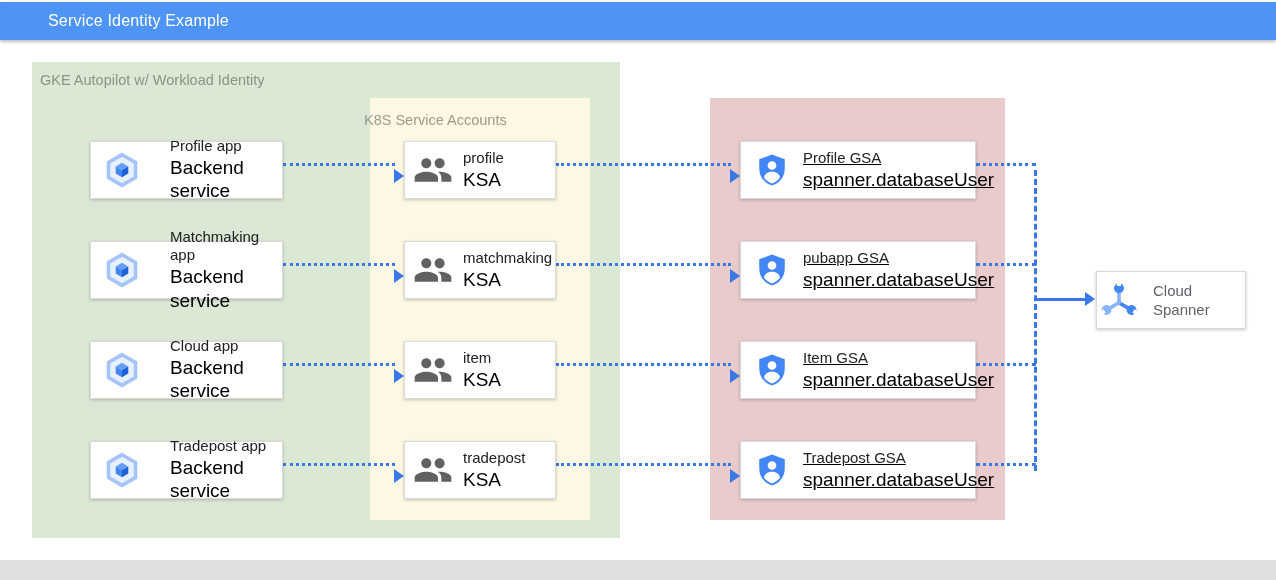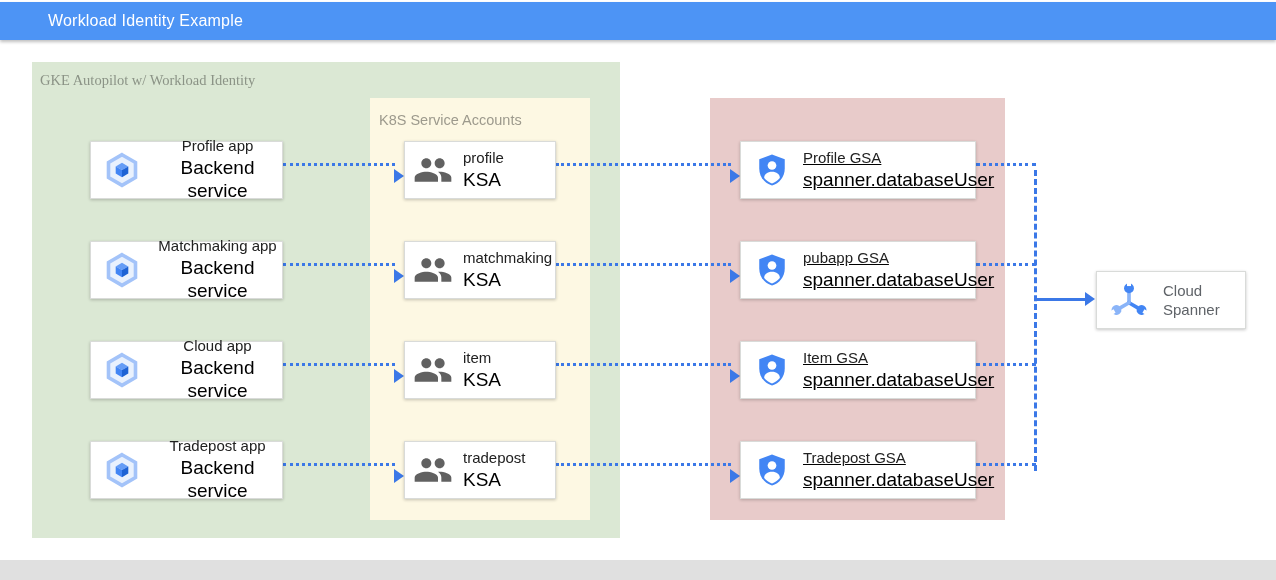--- a/index.html
+++ b/index.html
@@ -14,38 +14,38 @@
   body{font-family:"Liberation Sans",sans-serif;background:#fff;}
   .canvas{position:relative;width:1276px;height:580px;background:#fff;overflow:hidden;}
 
   .header{position:absolute;left:0;top:2px;width:100%;height:38px;background:var(--header-bg);
     box-shadow:0 2px 3px rgba(0,0,0,.25);display:flex;align-items:center;}
   .header .title{color:#fff;font-size:16px;font-weight:500;padding-left:48px;letter-spacing:.2px;}
 
   .container-box{position:absolute;}
   .container-label{position:absolute;font-size:14.5px;color:#8b8b85;white-space:nowrap;}
   .gke-container{left:32px;top:62px;width:588px;height:476px;background:var(--gke-container-bg);}
-  .gke-label{left:40px;top:72px;color:#8b9386;font-family:Liberation Serif, serif;}
+  .gke-label{left:40px;top:72px;color:#8b9386;}
   .ksa-container{left:370px;top:98px;width:220px;height:422px;background:var(--ksa-container-bg);}
-  .ksa-label{left:379px;top:112px;color:#9d9a8d;text-align:center;}
+  .ksa-label{left:364px;top:112px;color:#9d9a8d;text-align:center;}
   .gsa-container{left:710px;top:98px;width:295px;height:422px;background:var(--gsa-container-bg);}
   .gsa-label{left:722px;top:112px;color:#a58f8f;}
 
   .node{position:absolute;height:58px;background:#fff;border:1px solid #d9dbd9;
     box-shadow:0 1px 3px rgba(0,0,0,.22);display:flex;align-items:center;}
   .node .icon{flex:0 0 auto;display:flex;align-items:center;justify-content:center;}
   .node .txt{display:flex;flex-direction:column;justify-content:center;line-height:1.25;}
   .node .t1{font-size:15px;color:#212121;}
   .node .t2{font-size:19px;color:#000000;}
 
   .r0{top:141px;} .r1{top:241px;} .r2{top:341px;} .r3{top:441px;}
-  .app-node{left:90px;width:193px;padding-left:13px;gap:13px;text-align:center;}
+  .app-node{left:90px;width:193px;padding-left:13px;gap:30px;}
   .ksa-node{left:404px;width:152px;padding-left:8px;gap:10px;}
   .gsa-node{left:740px;width:236px;padding-left:13px;gap:13px;text-decoration:underline;}
-  .spanner-node{left:1096px;top:271px;width:150px;padding-left:10px;gap:12px;}
+  .spanner-node{left:1096px;top:271px;width:150px;gap:12px;}
   .spanner-node .t1{width:68px;line-height:1.3;color:#5f6368;}
 
   .hline{position:absolute;height:0;border-top:3px dotted var(--arrow);}
   .vline{position:absolute;width:0;border-left:3px dashed var(--arrow);}
   .sline{position:absolute;height:0;border-top:3px solid var(--arrow);}
   .head{position:absolute;width:0;height:0;border-top:7px solid transparent;
     border-bottom:7px solid transparent;border-left:10px solid var(--arrow);}
   .y0{top:169px;} .y1{top:269px;} .y2{top:369px;} .y3{top:469px;}
   .hy0{top:163px;} .hy1{top:263px;} .hy2{top:363px;} .hy3{top:463px;}
   .a1{left:283px;width:112px;} .h1{left:394px;}
@@ -56,21 +56,21 @@
   .shead{left:1085px;top:292px;}
 
   .bottom-bar{position:absolute;left:0;top:560px;width:100%;height:20px;background:var(--bottom-bar-bg);}
 </style>
 </head>
 <body>
 
 <div class="canvas">
 
   <div class="header">
-    <div class="title">Workload Identity Example</div>
+    <div class="title">Service Identity Example</div>
   </div>
 
   <div class="container-box gke-container"></div>
   <div class="container-box ksa-container"></div>
   <div class="container-box gsa-container"></div>
   <div class="container-label gke-label">GKE Autopilot w/ Workload Identity</div>
   <div class="container-label ksa-label">K8S Service Accounts</div>
 
   <div class="hline hy0 a1"></div>
   <div class="head y0 h1"></div>

